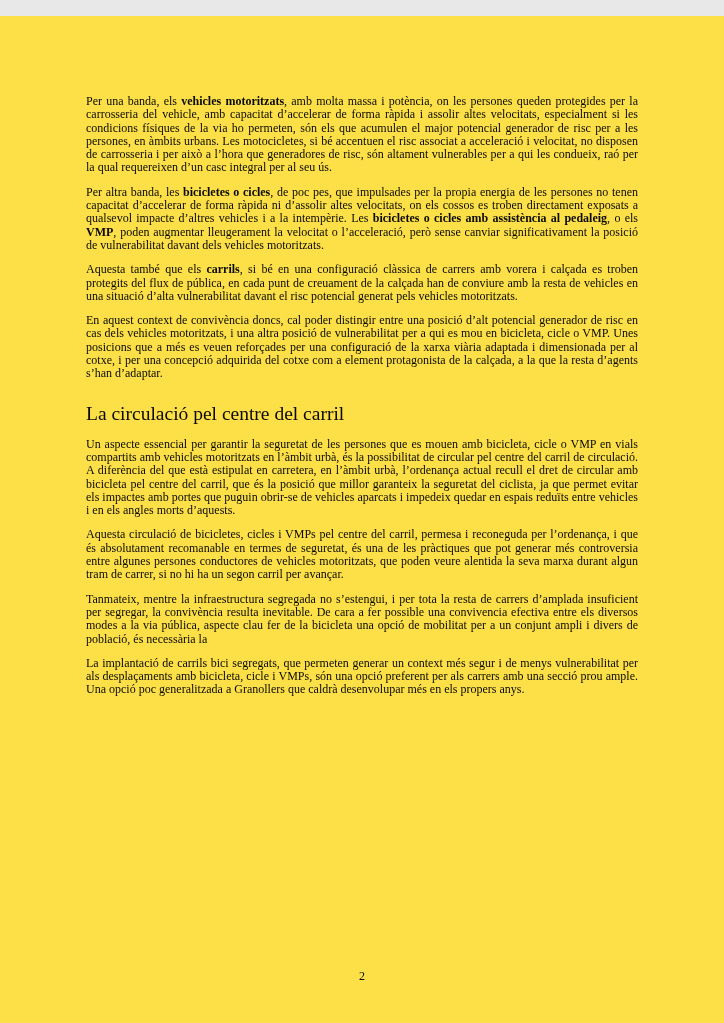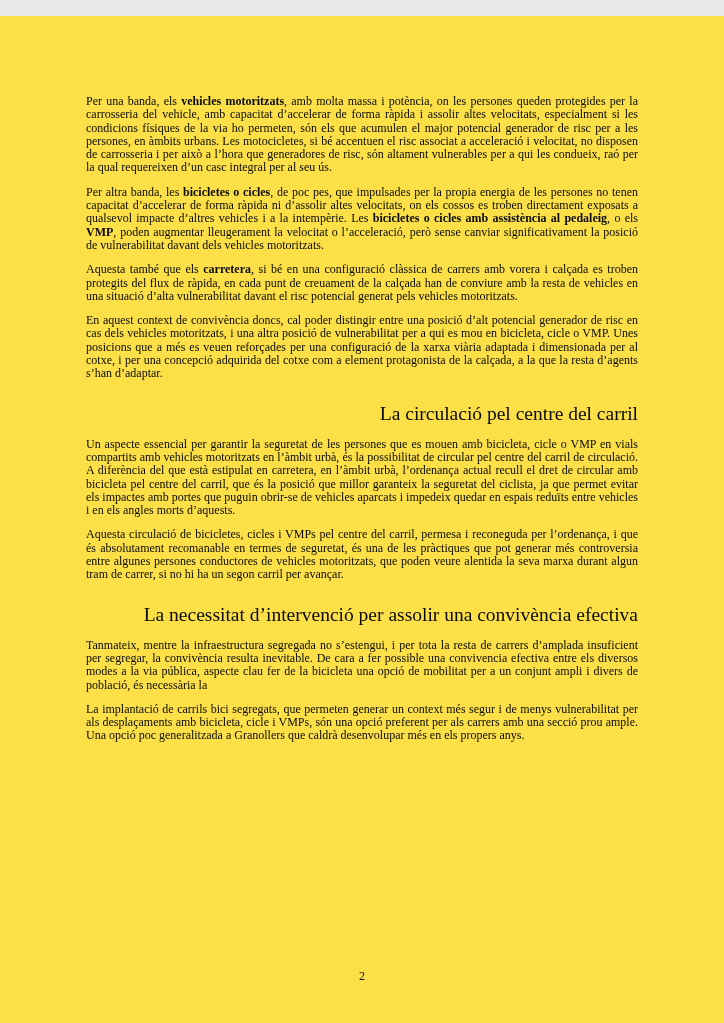--- a/index.html
+++ b/index.html
@@ -28,21 +28,21 @@
     font-size: 12px;
     line-height: 13.3px;
     text-align: justify;
     color: #0a0a0a;
   }
   .content h2 {
     margin: 21px 0 13px 0;
     font-size: 19.5px;
     line-height: 23px;
     font-weight: 400;
-    text-align: right;
+    text-align: left;
     color: #0a0a0a;
   }
   .content b {
     font-weight: 700;
   }
   .footer {
     position: absolute;
     left: 0;
     top: 953px;
     width: 100%;
@@ -52,25 +52,24 @@
     color: #0a0a0a;
   }
 </style>
 </head>
 <body>
 
 <div class="page">
   <div class="content">
       <p><span>Per una banda, els </span><b>vehicles motoritzats</b><span>, amb molta massa i potència, on les persones queden protegides per la carrosseria del vehicle, amb capacitat d’accelerar de forma ràpida i assolir altes velocitats, especialment si les condicions físiques de la via ho permeten, són els que acumulen el major potencial generador de risc per a les persones, en àmbits urbans. Les motocicletes, si bé accentuen el risc associat a acceleració i velocitat, no disposen de carrosseria i per això a l’hora que generadores de risc, són altament vulnerables per a qui les condueix, raó per la qual requereixen d’un casc integral per al seu ús.</span></p>
       <p><span>Per altra banda, les </span><b>bicicletes o cicles</b><span>, de poc pes, que impulsades per la propia energia de les persones no tenen capacitat d’accelerar de forma ràpida ni d’assolir altes velocitats, on els cossos es troben directament exposats a qualsevol impacte d’altres vehicles i a la intempèrie. Les </span><b>bicicletes o cicles amb assistència al pedaleig</b><span>, o els </span><b>VMP</b><span>, poden augmentar lleugerament la velocitat o l’acceleració, però sense canviar significativament la posició de vulnerabilitat davant dels vehicles motoritzats.</span></p>
-      <p><span>Aquesta també que els </span><b>carretera</b><span>, si bé en una configuració clàssica de carrers amb vorera i calçada es troben protegits del flux de ràpida, en cada punt de creuament de la calçada han de conviure amb la resta de vehicles en una situació d’alta vulnerabilitat davant el risc potencial generat pels vehicles motoritzats.</span></p>
+      <p><span>Aquesta també que els </span><b>carrils</b><span>, si bé en una configuració clàssica de carrers amb vorera i calçada es troben protegits del flux de pública, en cada punt de creuament de la calçada han de conviure amb la resta de vehicles en una situació d’alta vulnerabilitat davant el risc potencial generat pels vehicles motoritzats.</span></p>
       <p><span>En aquest context de convivència doncs, cal poder distingir entre una posició d’alt potencial generador de risc en cas dels vehicles motoritzats, i una altra posició de vulnerabilitat per a qui es mou en bicicleta, cicle o VMP. Unes posicions que a més es veuen reforçades per una configuració de la xarxa viària adaptada i dimensionada per al cotxe, i per una concepció adquirida del cotxe com a element protagonista de la calçada, a la que la resta d’agents s’han d’adaptar.</span></p>
       <h2>La circulació pel centre del carril</h2>
       <p><span>Un aspecte essencial per garantir la seguretat de les persones que es mouen amb bicicleta, cicle o VMP en vials compartits amb vehicles motoritzats en l’àmbit urbà, és la possibilitat de circular pel centre del carril de circulació. A diferència del que està estipulat en carretera, en l’àmbit urbà, l’ordenança actual recull el dret de circular amb bicicleta pel centre del carril, que és la posició que millor garanteix la seguretat del ciclista, ja que permet evitar els impactes amb portes que puguin obrir-se de vehicles aparcats i impedeix quedar en espais reduïts entre vehicles i en els angles morts d’aquests.</span></p>
       <p><span>Aquesta circulació de bicicletes, cicles i VMPs pel centre del carril, permesa i reconeguda per l’ordenança, i que és absolutament recomanable en termes de seguretat, és una de les pràctiques que pot generar més controversia entre algunes persones conductores de vehicles motoritzats, que poden veure alentida la seva marxa durant algun tram de carrer, si no hi ha un segon carril per avançar.</span></p>
-      <h2>La necessitat d’intervenció per assolir una convivència efectiva</h2>
       <p><span>Tanmateix, mentre la infraestructura segregada no s’estengui, i per tota la resta de carrers d’amplada insuficient per segregar, la convivència resulta inevitable. De cara a fer possible una convivencia efectiva entre els diversos modes a la via pública, aspecte clau fer de la bicicleta una opció de mobilitat per a un conjunt ampli i divers de població, és necessària la</span></p>
       <p><span>La implantació de carrils bici segregats, que permeten generar un context més segur i de menys vulnerabilitat per als desplaçaments amb bicicleta, cicle i VMPs, són una opció preferent per als carrers amb una secció prou ample. Una opció poc generalitzada a Granollers que caldrà desenvolupar més en els propers anys.</span></p>
     </div>
   <div class="footer">
     <span>2</span>
   </div>
 </div>
 
 </body></html>

